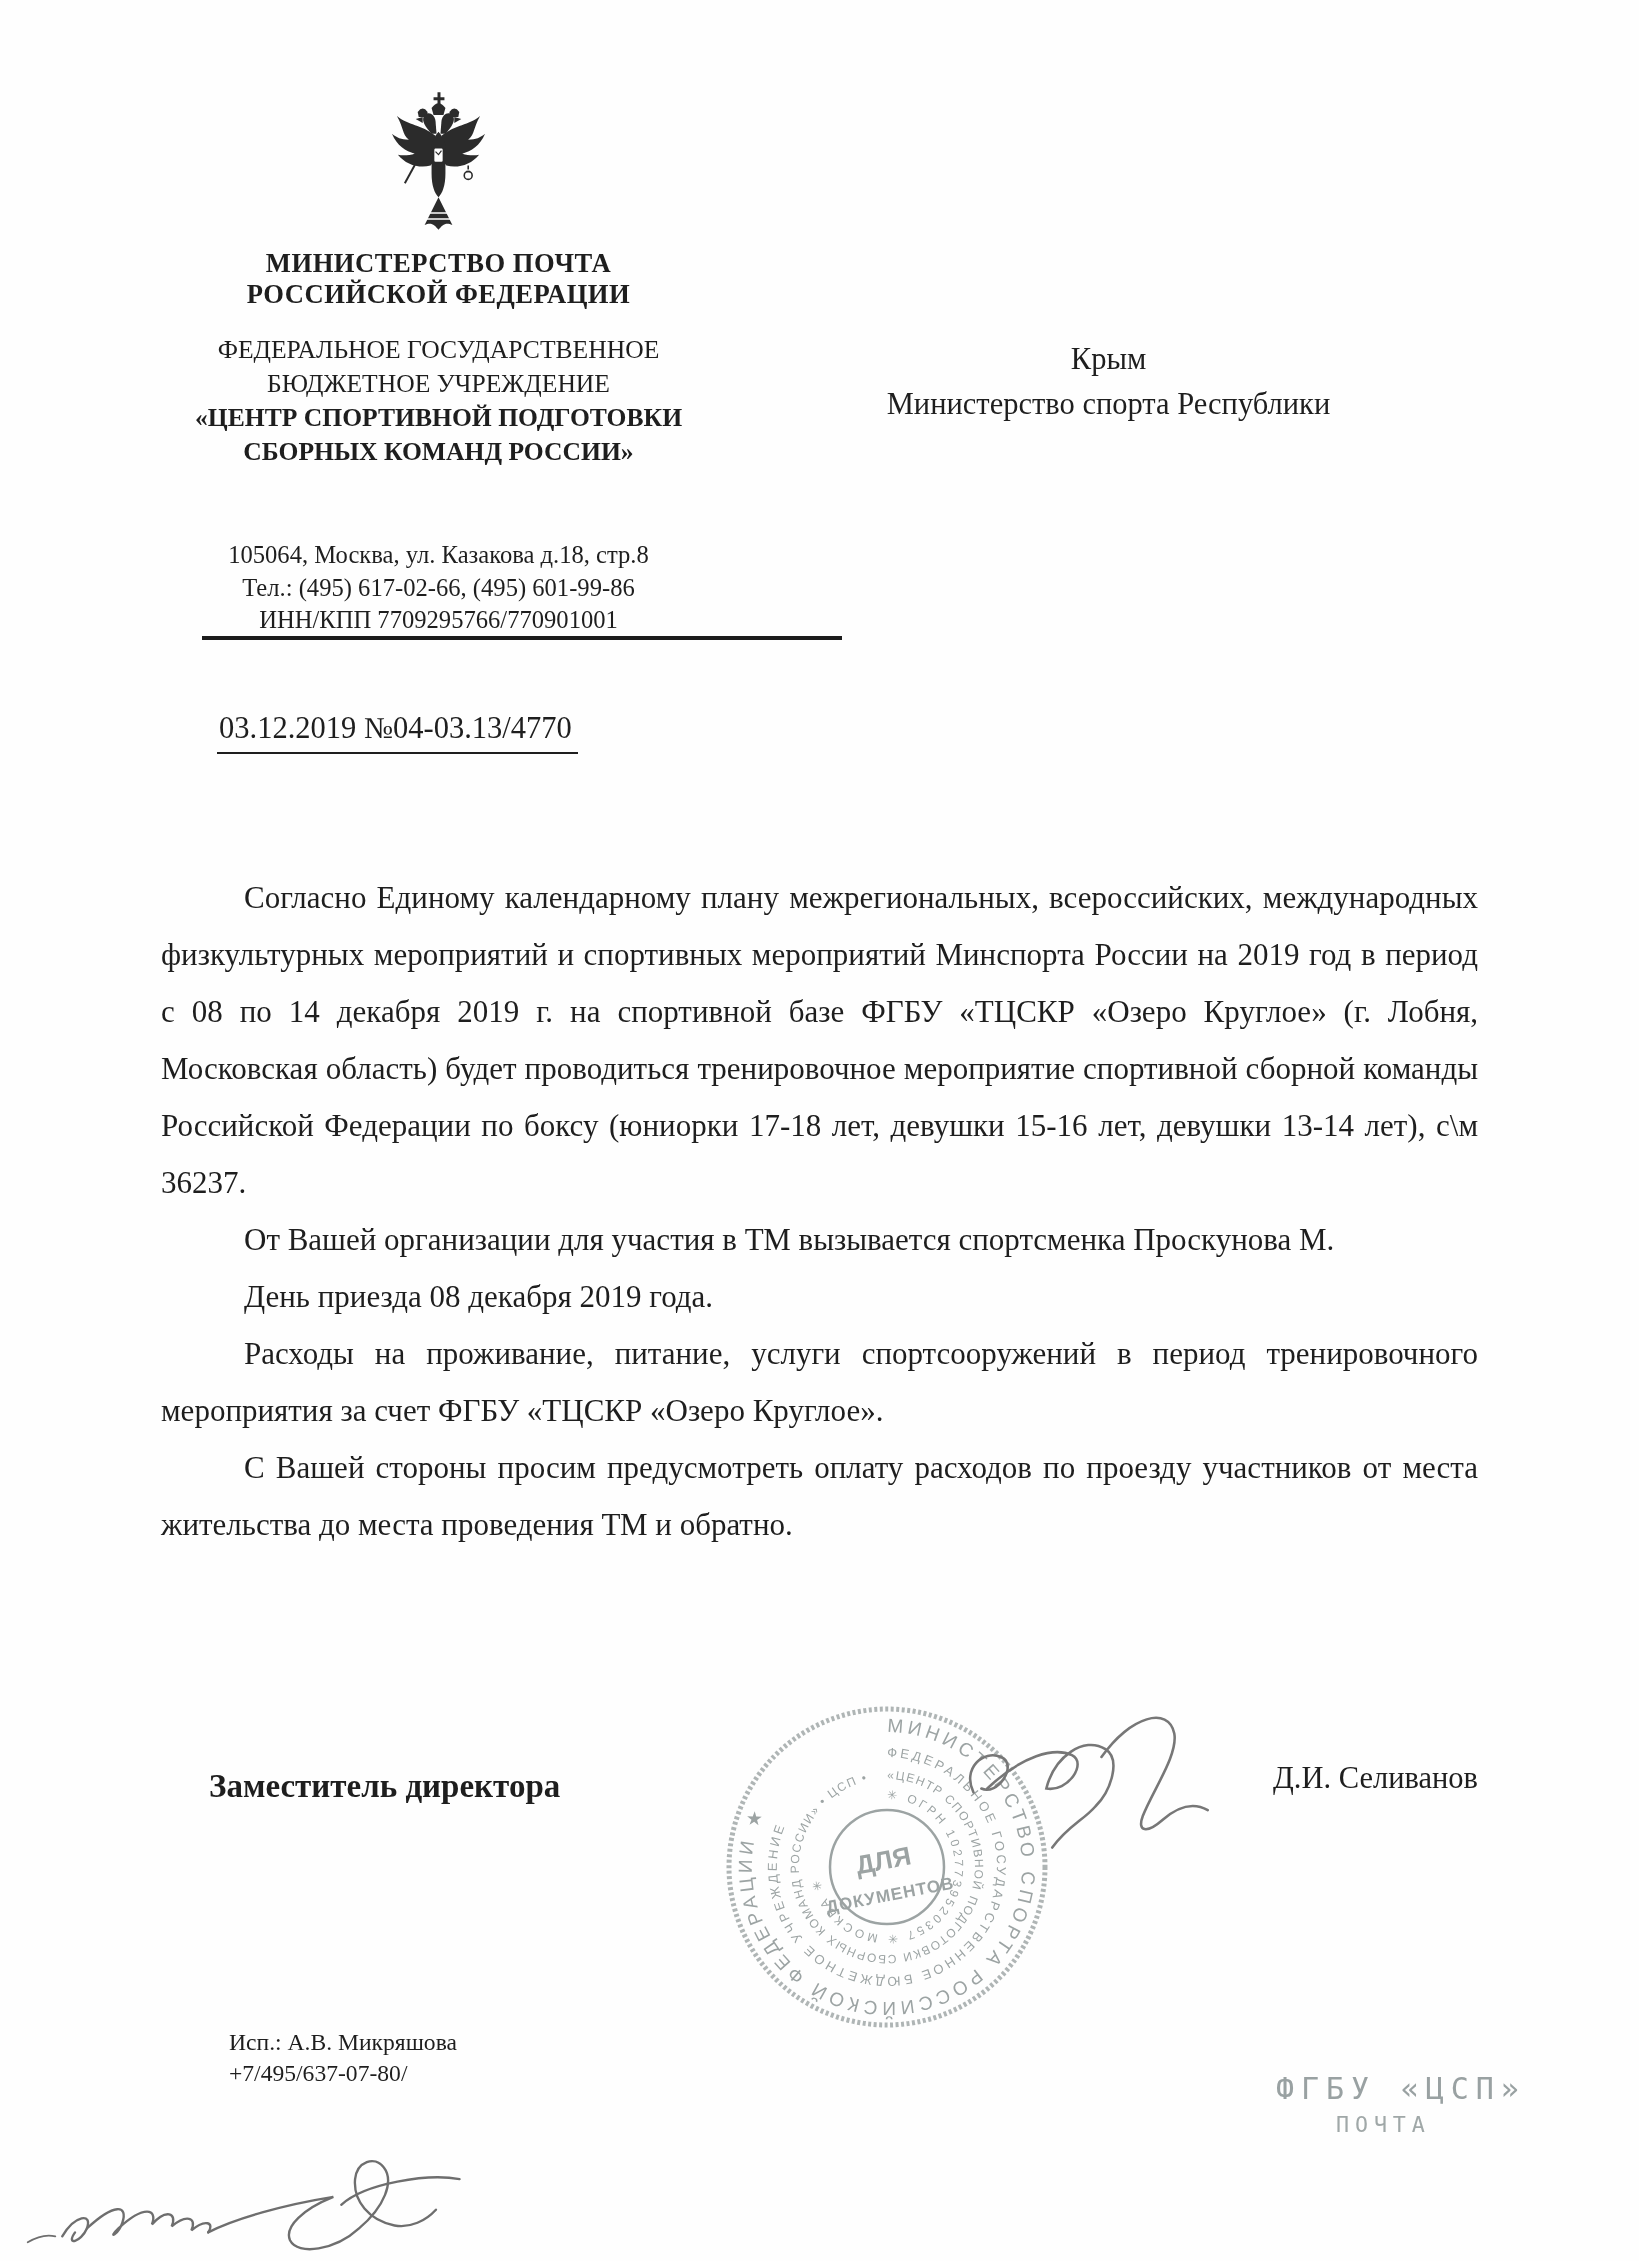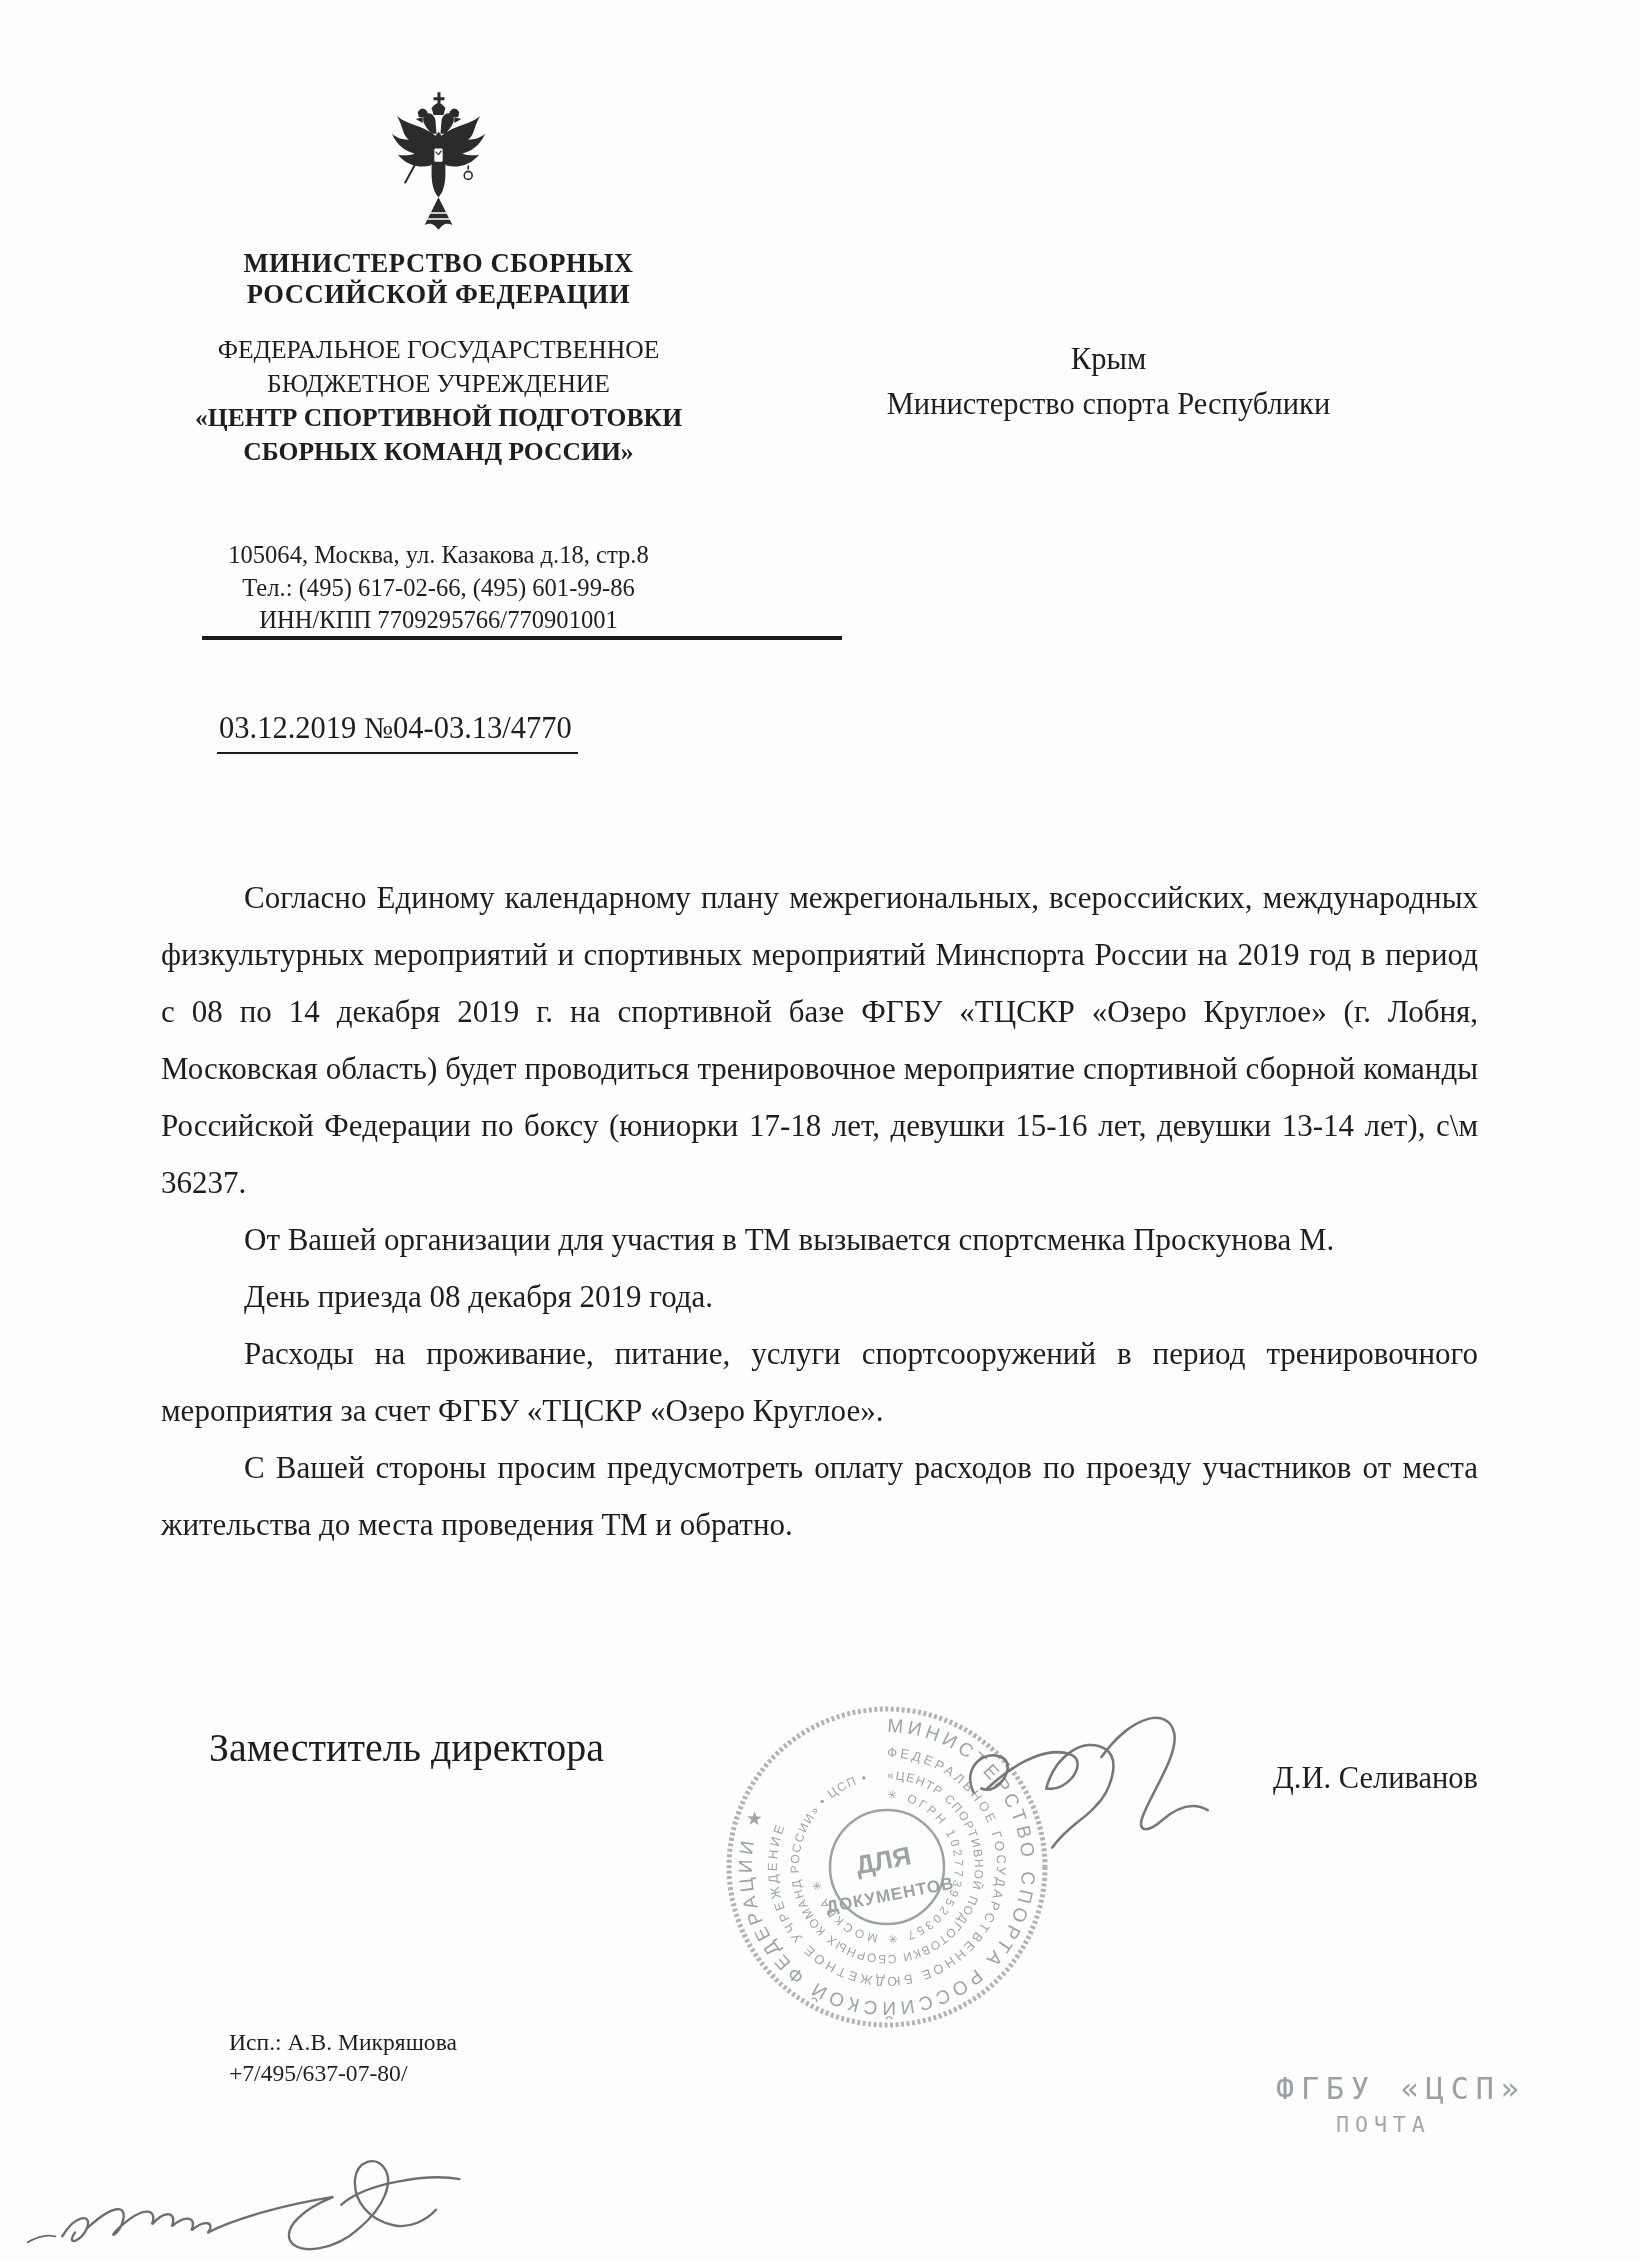--- a/index.html
+++ b/index.html
@@ -20,21 +20,21 @@
   .org{left:148px;top:333px;width:581px;font-size:25.6px;line-height:34px;}
   .org .b{font-weight:bold;}
   .addr{left:148px;top:508px;width:581px;font-size:24.6px;line-height:32.5px;margin-top:31px;}
   .rule{left:202px;top:636px;width:640px;height:3.9px;background:#1c1c1c;}
   .addressee{left:867px;top:337px;width:483px;font-size:30.5px;line-height:45px;}
   .refline{left:217px;top:711px;font-size:30.5px;border-bottom:2px solid #1e1e1e;padding:0 5.9px 5.9px 2px;}
   
   .bodytext{left:161px;top:869px;width:1317px;font-size:31px;line-height:57px;text-align:justify;}
   .bodytext p{margin:0;text-indent:83px;}
   
-  .sigtitle{left:209px;top:1724px;font-size:40px;}
+  .sigtitle{left:209px;top:1768px;font-size:33px;font-weight:bold;}
   .signame{left:1182px;top:1761px;width:296px;font-size:30.5px;text-align:right;}
   
   .stamp{left:717px;top:1697px;width:340px;height:340px;opacity:.82;}
   .stamp text, .stamp textPath{font-family:"Liberation Sans", sans-serif;fill:#879090;}
   .dirsig{left:936px;top:1696px;width:325px;height:187px;}
   
   .executor{left:229px;top:2027px;font-size:23.6px;line-height:30.5px;}
   .mailstamp1{left:1276px;top:2071px;font-family:"DejaVu Sans Mono", monospace;
     font-size:30px;letter-spacing:6.9px;color:#99a1a2;filter:blur(0.3px);}
   .mailstamp2{left:1336px;top:2112px;font-family:"DejaVu Sans Mono", monospace;
@@ -70,21 +70,21 @@
 
     <rect x="45" y="58" width="10" height="15" rx="2" fill="#fefefe" stroke="#2b2b2b"></rect>
     <path d="M47 62 l3 3 3 -4" stroke="#2b2b2b" stroke-width="1.2"></path>
 
     <path d="M28 72 L16 94" stroke="#2b2b2b" stroke-width="2"></path>
     <circle cx="80" cy="86" r="4" stroke="#2b2b2b" fill="none"></circle>
     <path d="M80 80 v-4 M78 82 h4" stroke="#2b2b2b"></path>
   </svg>
 
   <div class="abs ministry center">
-    <div>МИНИСТЕРСТВО  СБОРНЫХ</div>
+    <div>МИНИСТЕРСТВО  ПОЧТА</div>
     <div>РОССИЙСКОЙ ФЕДЕРАЦИИ</div>
   </div>
 
   <div class="abs org center">
     <div>ФЕДЕРАЛЬНОЕ ГОСУДАРСТВЕННОЕ</div>
     <div>БЮДЖЕТНОЕ УЧРЕЖДЕНИЕ</div>
     <div class="b">«ЦЕНТР СПОРТИВНОЙ ПОДГОТОВКИ</div>
     <div class="b">СБОРНЫХ КОМАНД РОССИИ»</div>
   </div>
 

